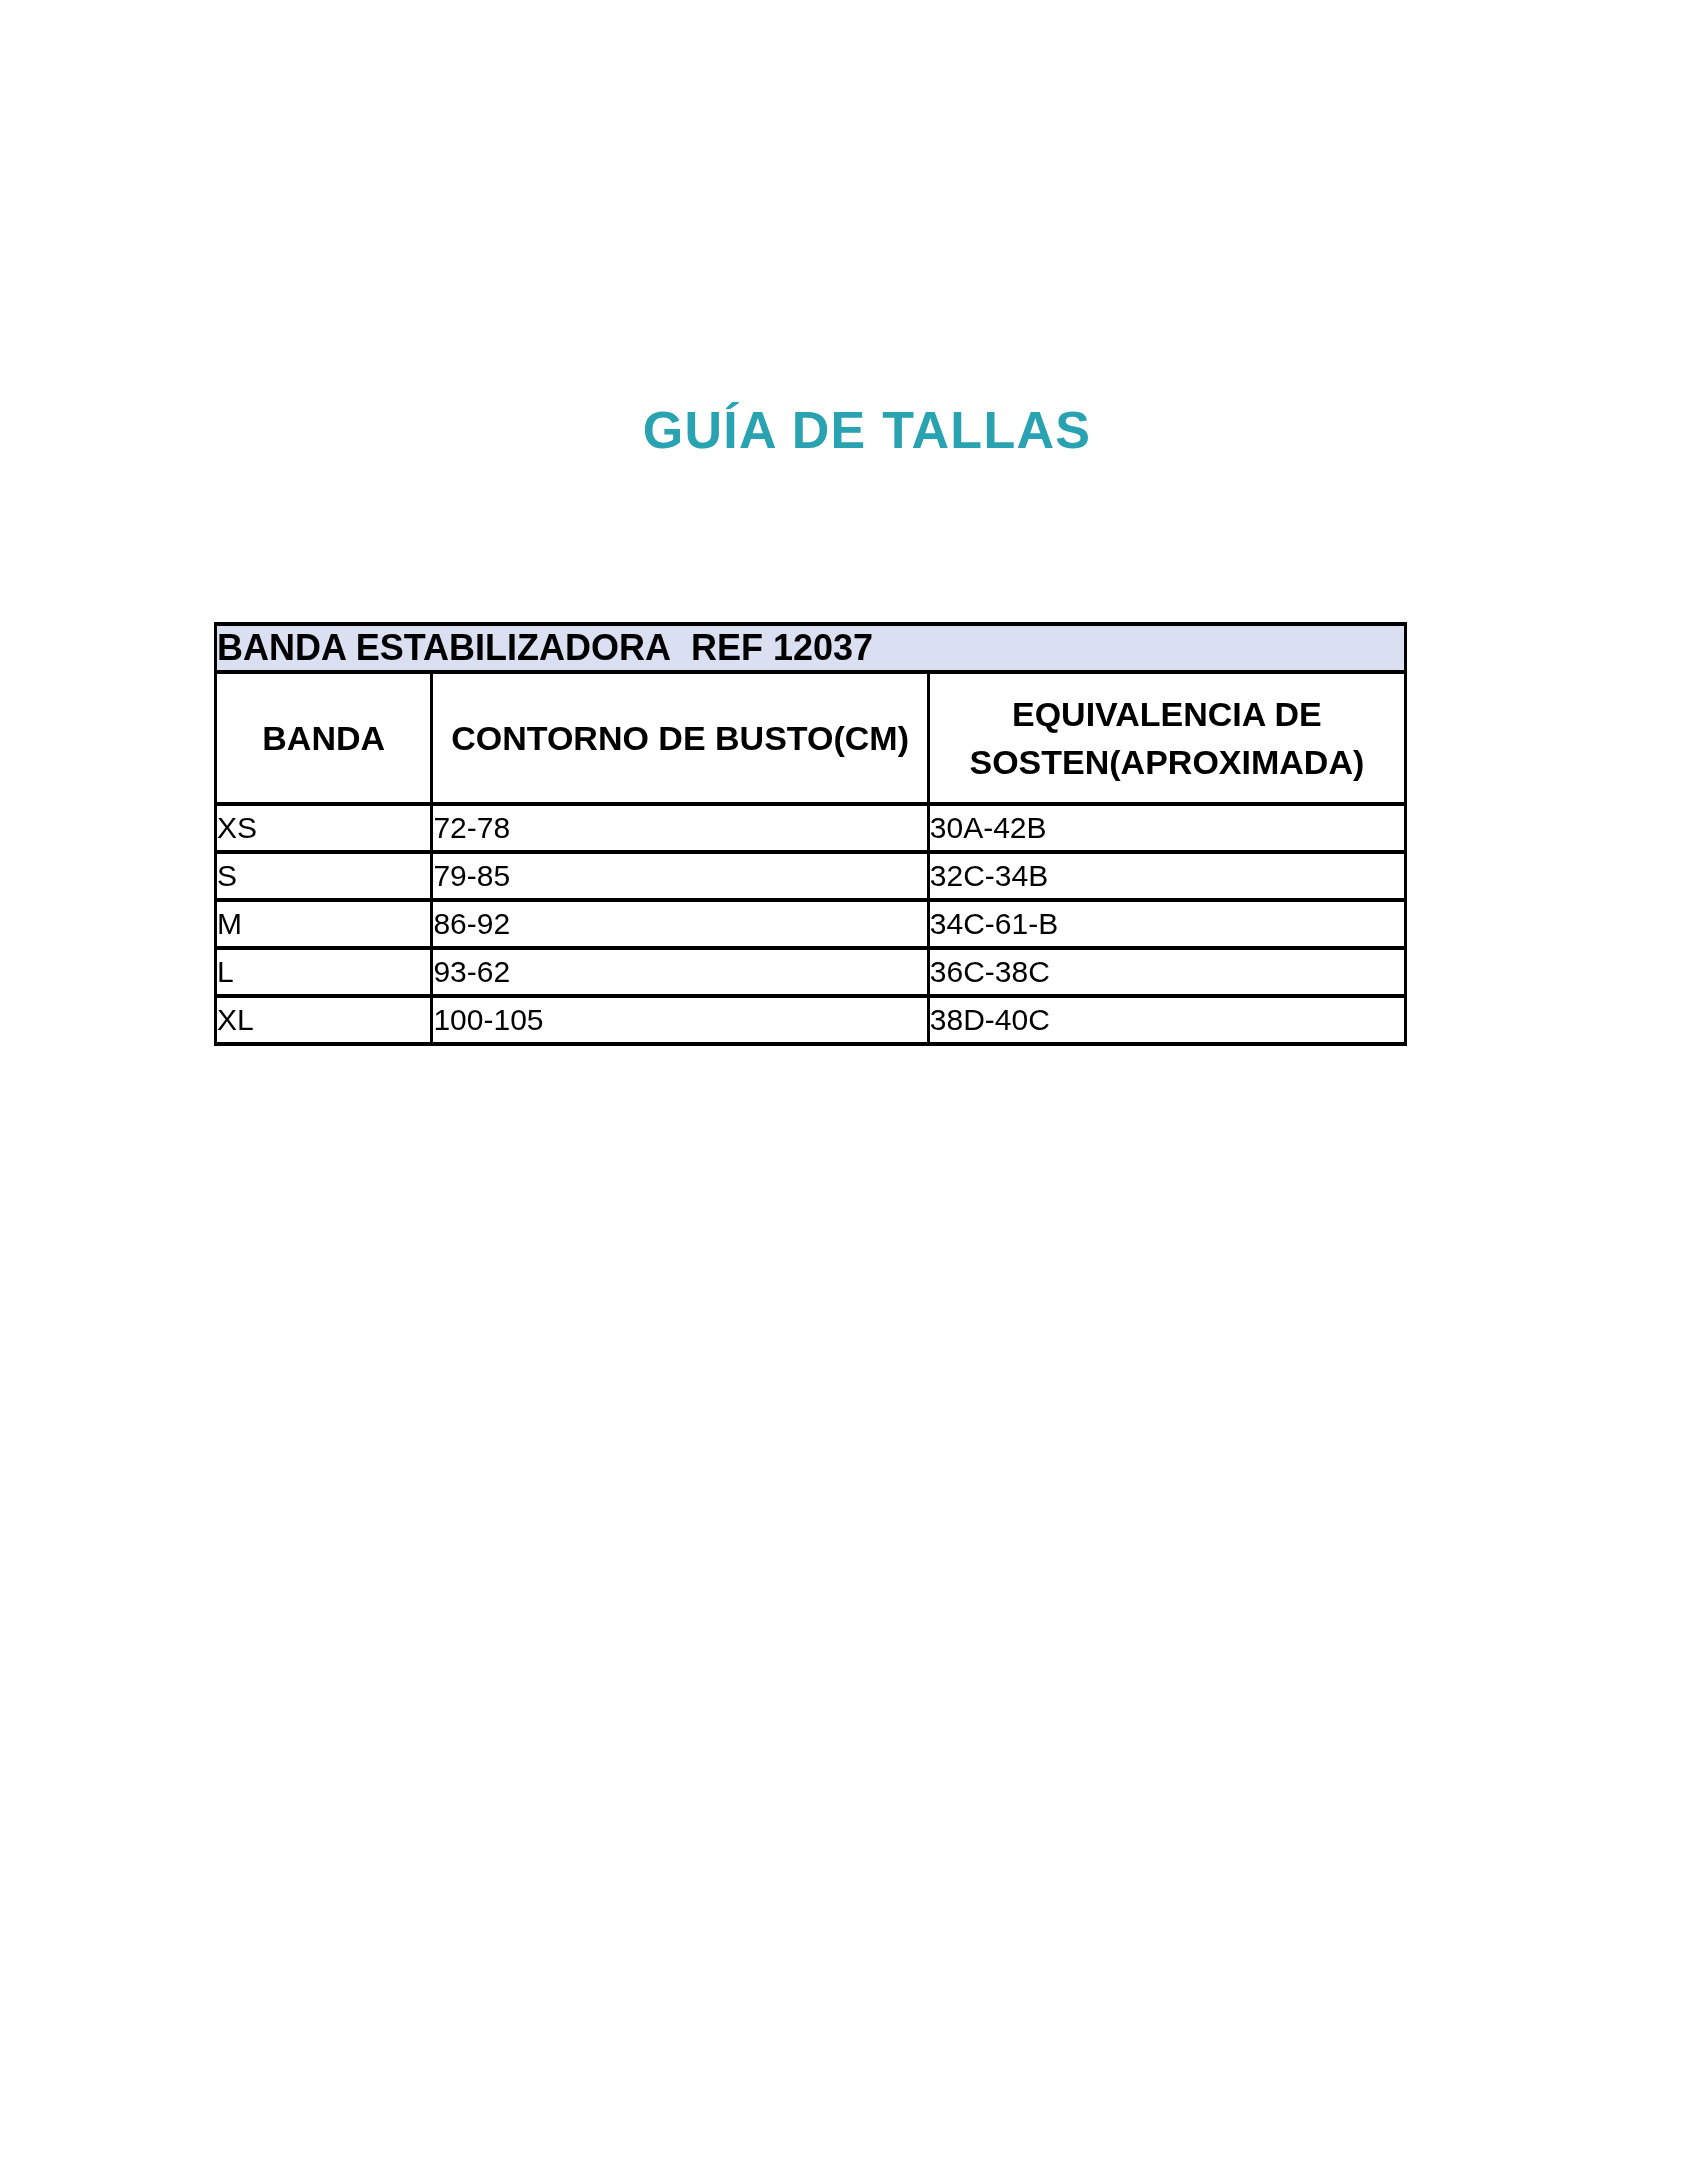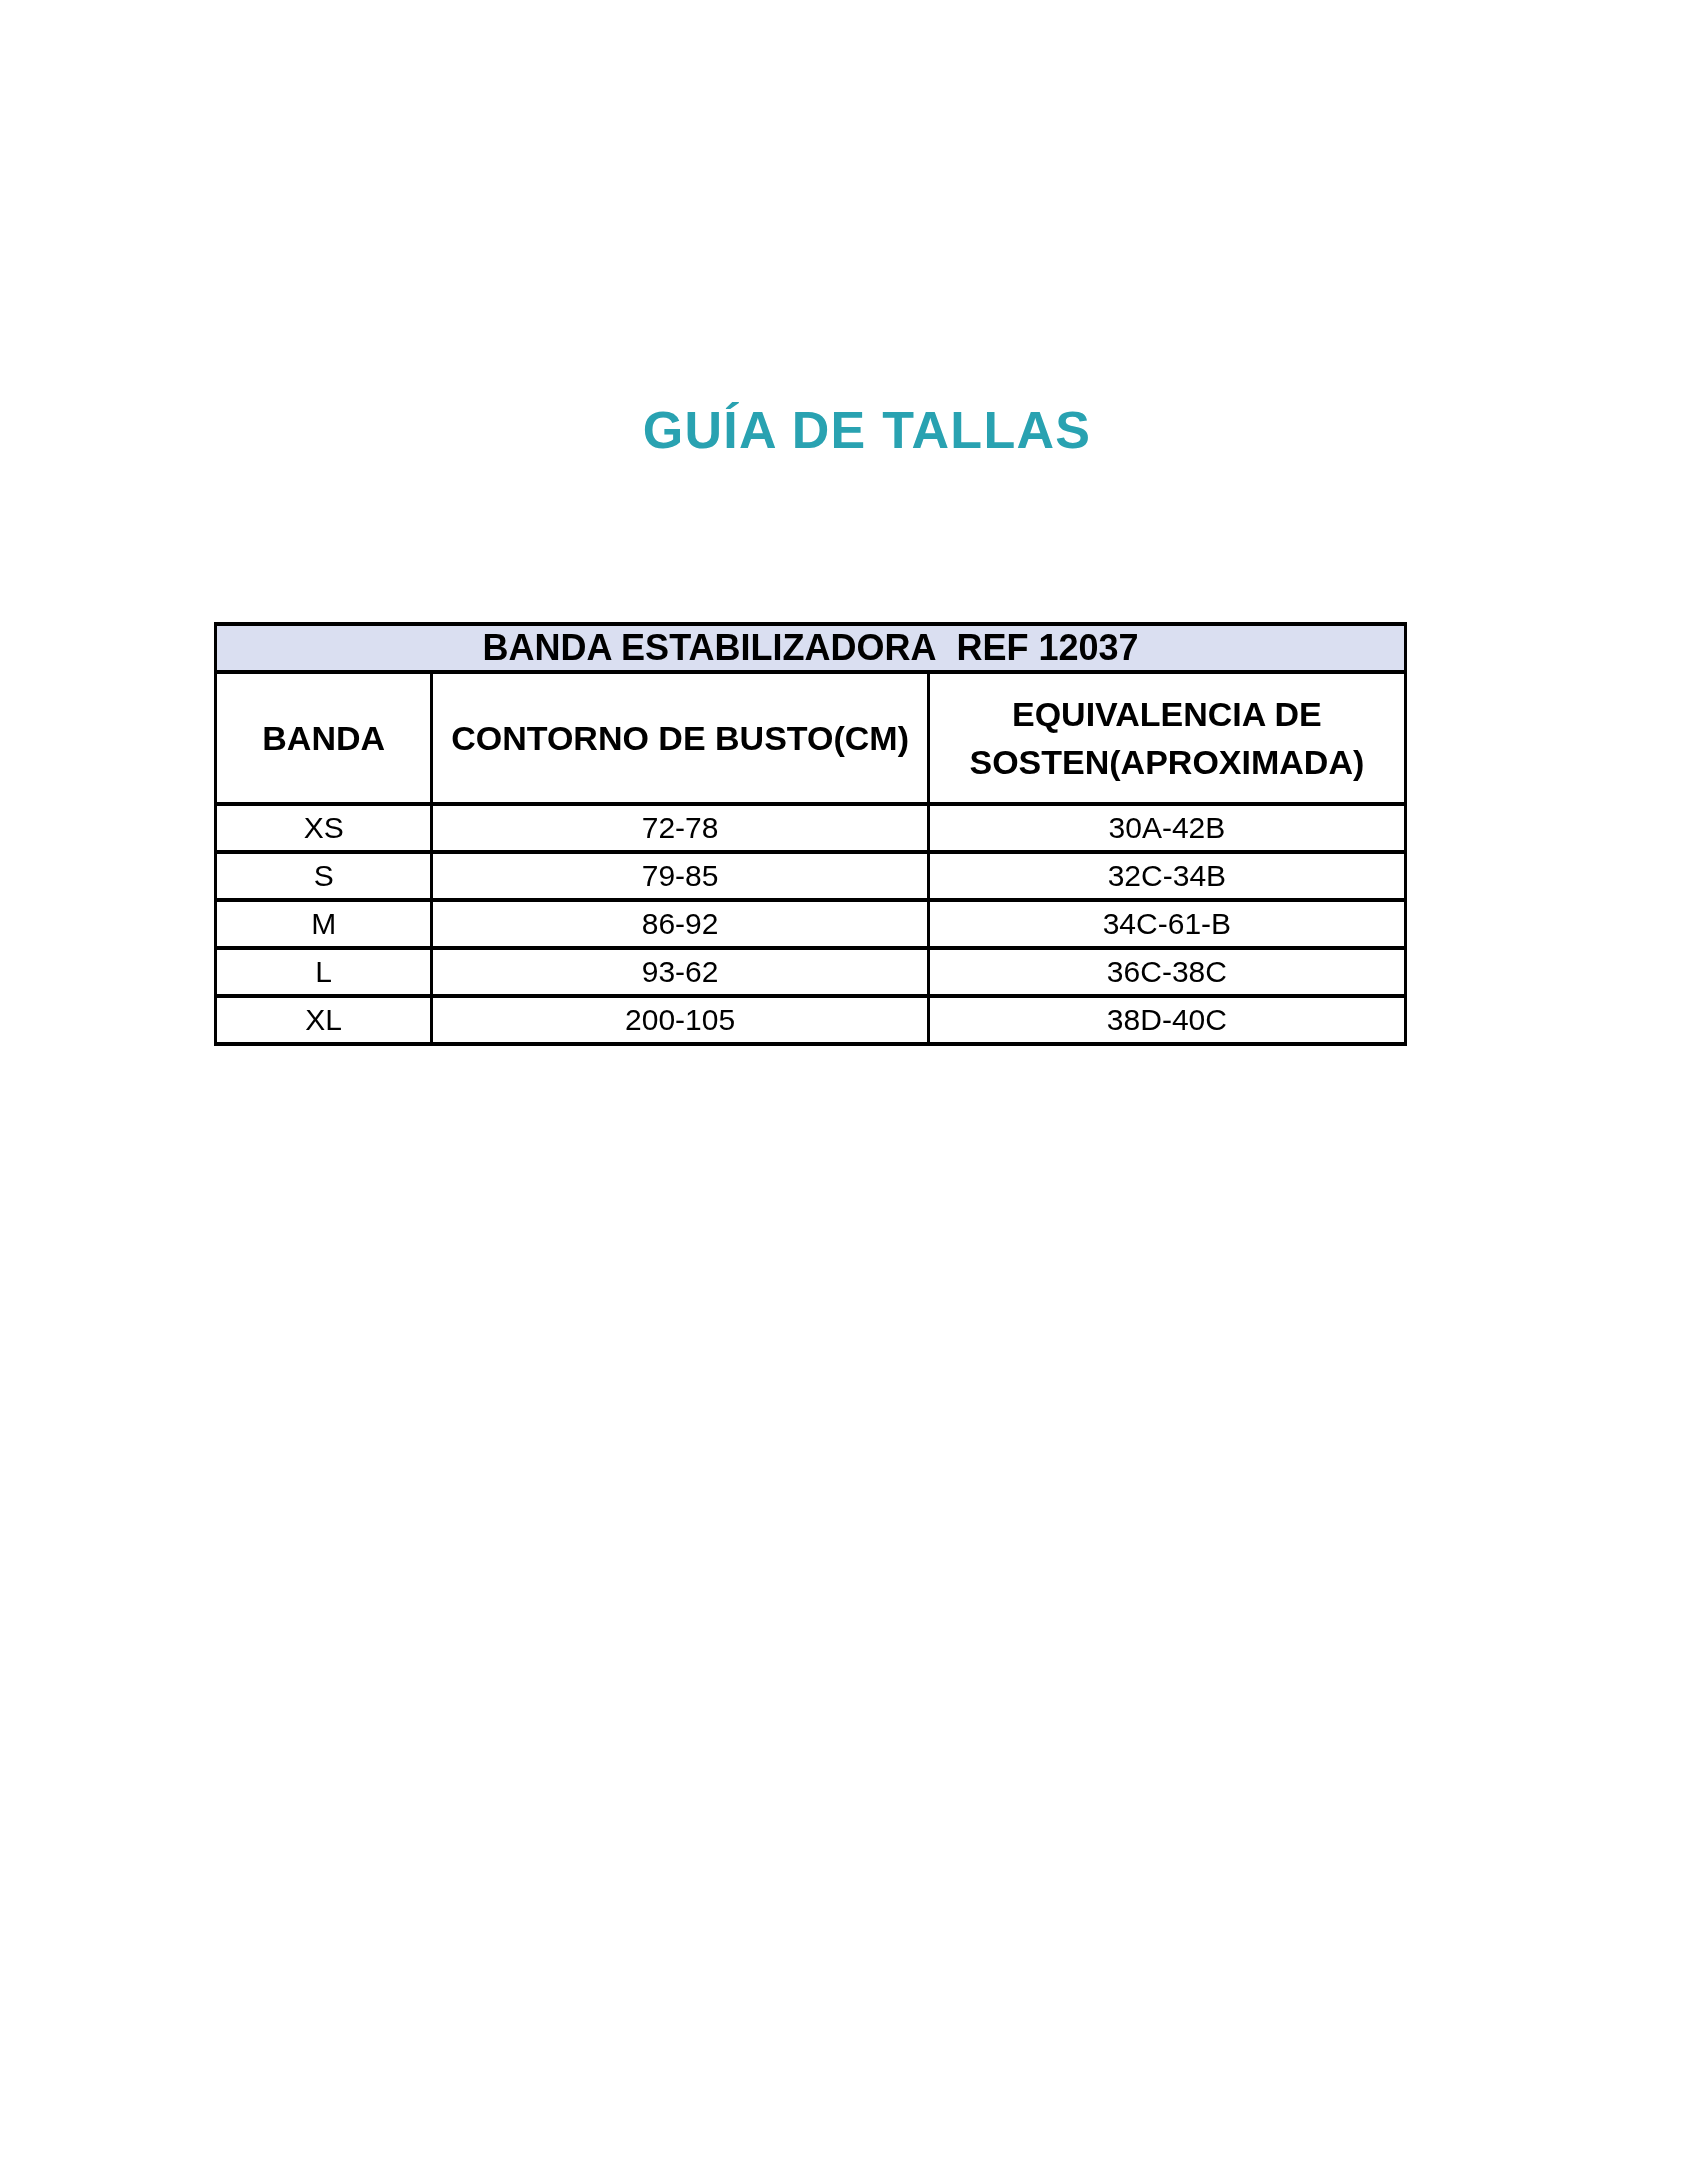--- a/index.html
+++ b/index.html
@@ -48,21 +48,20 @@
     color: #000000;
   }
   .size-table col.c1 { width: 239px; }
   .size-table col.c2 { width: 570px; }
   .size-table col.c3 { width: 497px; }
 
   .size-table td, .size-table th {
     border: 3.3px solid #000000;
     border-top-width: 4px;
     border-bottom-width: 4px;
-    text-align: center;
     vertical-align: middle;
     padding: 0;
     overflow: hidden;
   }
 
   .caption-row td {
     height: 44px;
     background: #DADFF1;
     font-weight: bold;
     font-size: 36px;
@@ -132,20 +131,20 @@
           <td>86-92</td>
           <td>34C-61-B</td>
         </tr>
         <tr>
           <td>L</td>
           <td>93-62</td>
           <td>36C-38C</td>
         </tr>
         <tr>
           <td>XL</td>
-          <td>200-105</td>
+          <td>100-105</td>
           <td>38D-40C</td>
         </tr>
       </tbody>
   </table>
 
 </div>
 
 
 </body></html>

